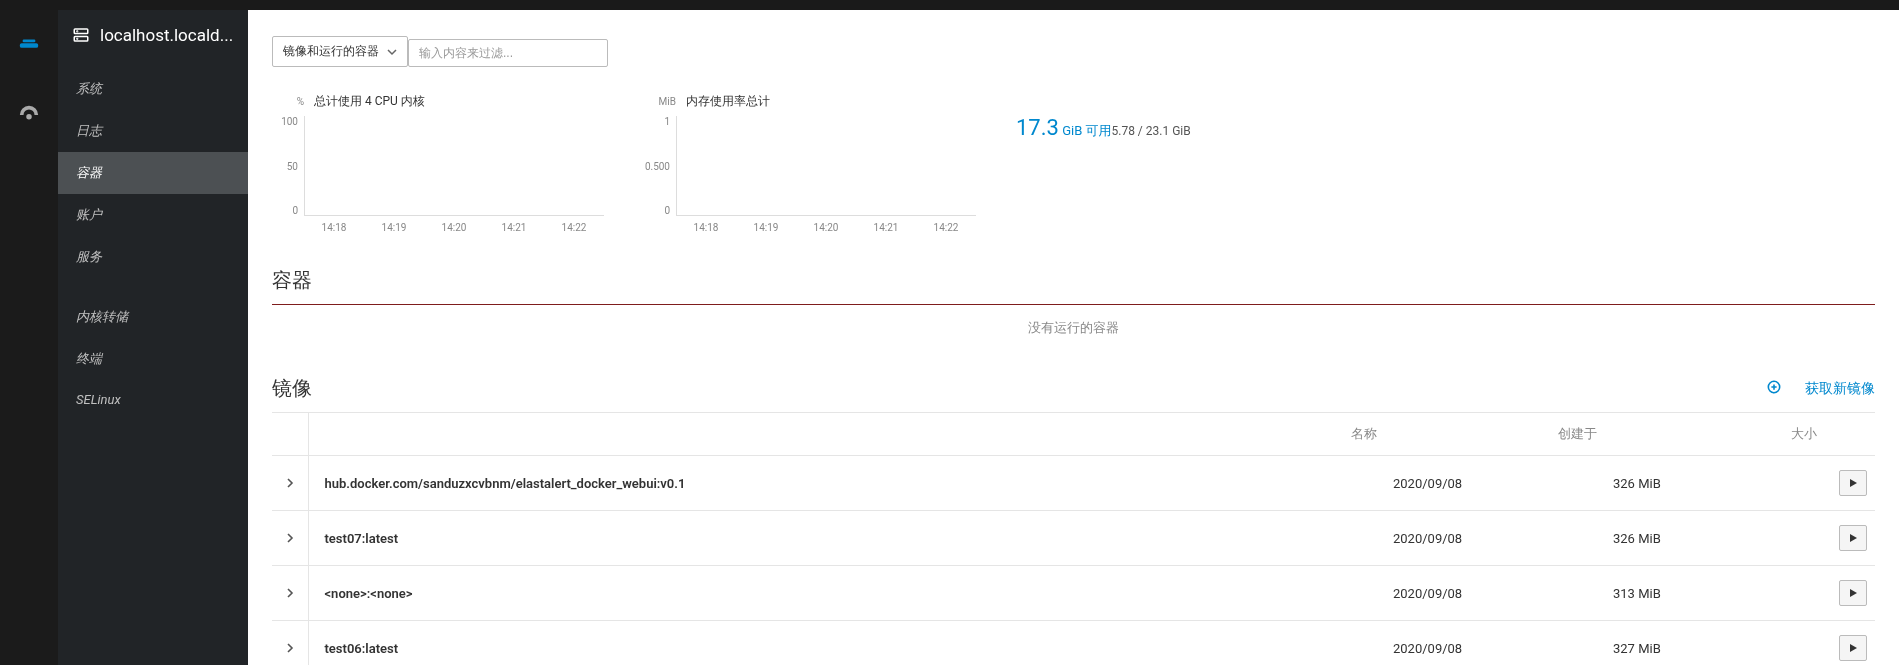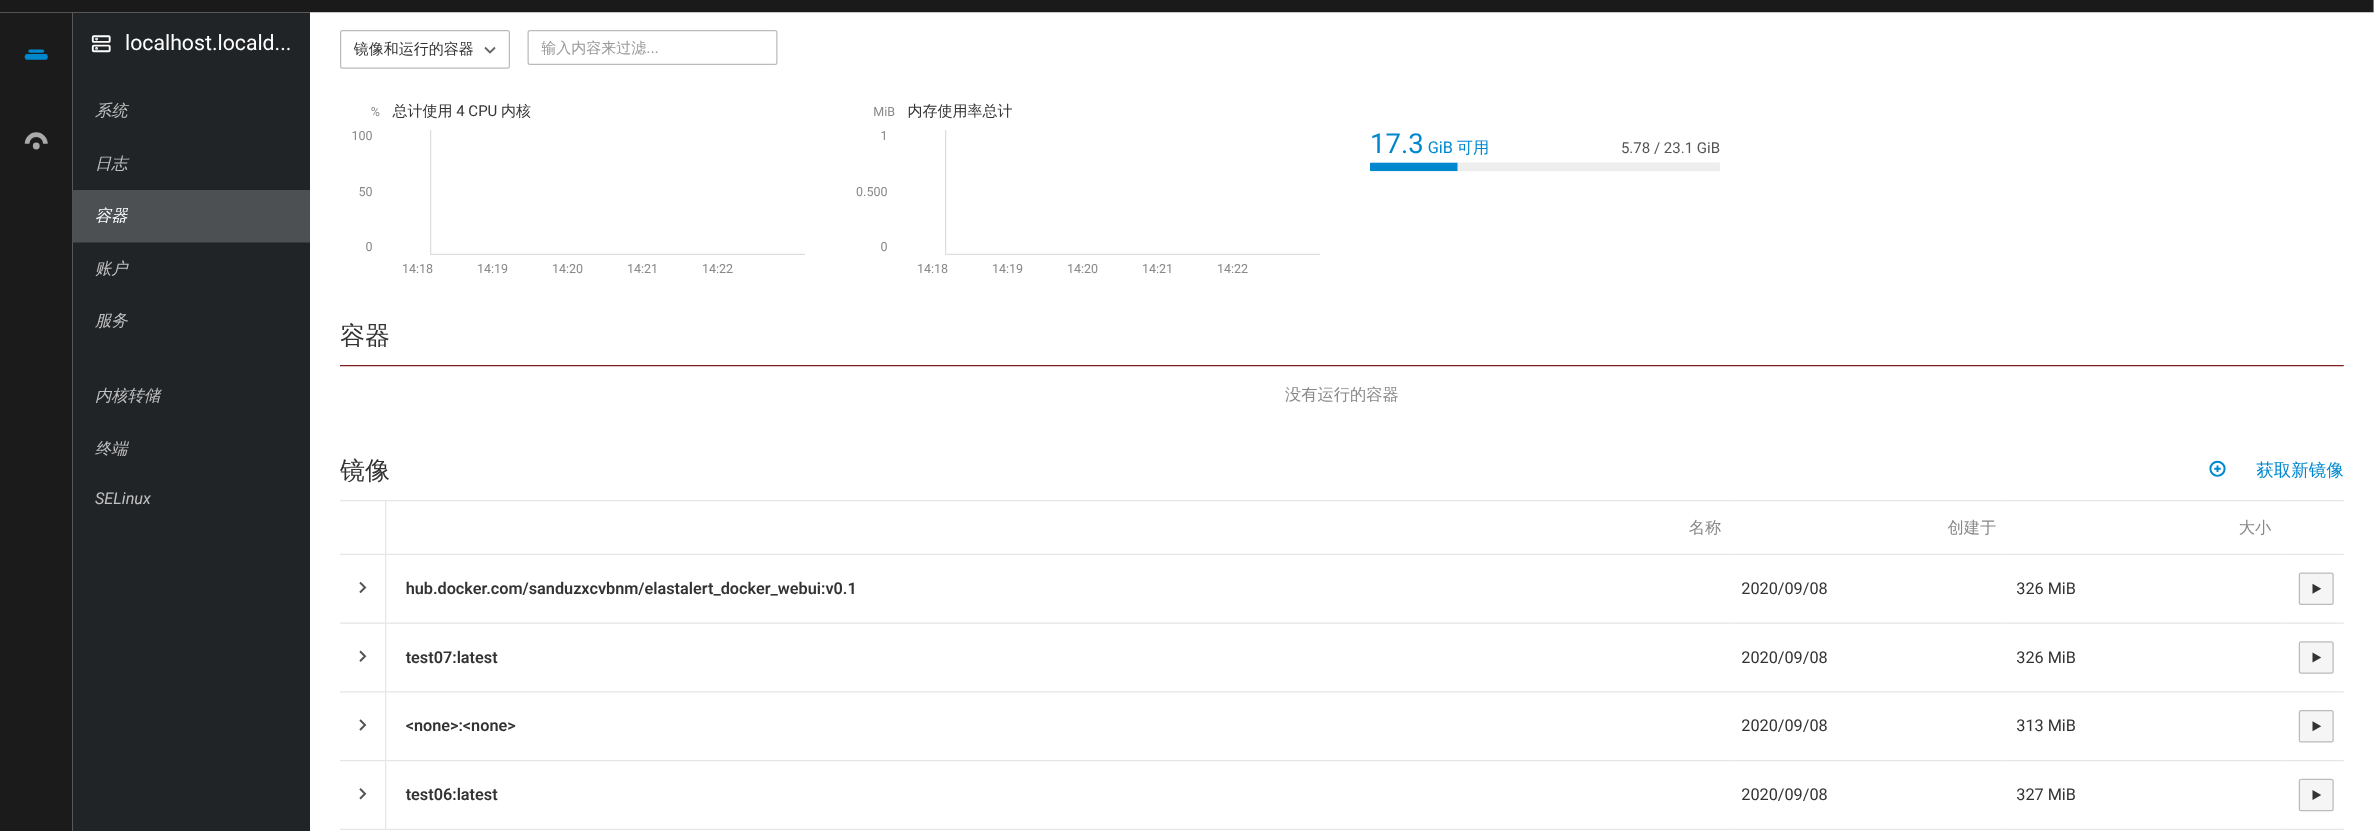--- a/index.html
+++ b/index.html
@@ -17,37 +17,37 @@
 .sidebar { width: 190px; background: #212427; color: #d0d0d0; display: flex; flex-direction: column; }
 .sidebar-header { display: flex; align-items: center; height: 50px; padding: 0 14px; color: #fff; font-size: 17px; gap: 10px; cursor: pointer; }
 .sidebar-header svg { width: 18px; height: 18px; flex-shrink: 0; }
 .sidebar-header span { white-space: nowrap; overflow: hidden; text-overflow: ellipsis; }
 .sidebar-nav { display: flex; flex-direction: column; padding-top: 8px; font-style: italic; }
 .sidebar-item { padding: 12px 18px; color: #c0c0c0; font-size: 13px; cursor: pointer; }
 .sidebar-item.active { background: #4c5053; color: #fff; }
 .sidebar-gap { height: 18px; }
 
 .main { flex: 1; background: #fff; overflow-y: auto; padding: 0; }
-.toolbar { display: flex; align-items: flex-start; padding: 14px 24px 6px; gap: 14px; }
+.toolbar { display: flex; align-items: flex-end; padding: 14px 24px 6px; gap: 0; margin-top: 12px; }
 .dropdown-btn { display: flex; align-items: center; background: #fff; border: 1px solid #bbb; border-radius: 2px; padding: 6px 10px; font-size: 12px; cursor: pointer; gap: 8px; color: #333; }
 .dropdown-btn svg { width: 10px; height: 10px; }
 .filter-input { border: 1px solid #bbb; border-radius: 2px; padding: 6px 10px; font-size: 12px; width: 200px; color: #555; }
 .filter-input::placeholder { color: #999; }
 
 .charts-row { display: flex; padding: 20px 24px 10px; gap: 40px; align-items: flex-start; }
 .chart-block { display: flex; flex-direction: column; }
 .chart-title-row { display: flex; align-items: baseline; gap: 10px; margin-bottom: 6px; }
 .chart-unit { font-size: 10px; color: #888; width: 32px; text-align: right; }
 .chart-title { font-size: 12px; color: #333; }
-.chart-body { display: flex; gap: 40px; }
+.chart-body { display: flex; }
 .chart-yaxis { display: flex; flex-direction: column; justify-content: space-between; width: 32px; text-align: right; font-size: 10px; color: #888; padding-right: 6px; height: 100px; }
 .chart-plot { width: 300px; height: 100px; border: 1px solid #ddd; border-top: none; border-right: none; background: #fff; position: relative; }
 .chart-xaxis { display: flex; justify-content: space-around; font-size: 10px; color: #888; margin-top: 6px; margin-left: 32px; width: 300px; }
 
-.storage-block { display: flex; flex-direction: column; gap: 2px; min-width: 280px; padding-top: 22px; }
+.storage-block { display: flex; gap: 2px; min-width: 280px; padding-top: 22px; }
 .storage-top { display: flex; align-items: baseline; justify-content: space-between; }
 .storage-avail { color: #0088ce; font-size: 13px; }
 .storage-avail .big { font-size: 22px; font-weight: 400; }
 .storage-used { font-size: 12px; color: #555; }
 .storage-bar { height: 7px; background: #eee; border-radius: 1px; position: relative; overflow: hidden; }
 .storage-bar-fill { position: absolute; left: 0; top: 0; bottom: 0; background: #0088ce; }
 
 .section { padding: 10px 24px 0; }
 .section-header { display: flex; align-items: center; justify-content: space-between; padding: 14px 0 10px; }
 .section-title { font-size: 20px; font-weight: 400; color: #333; }

